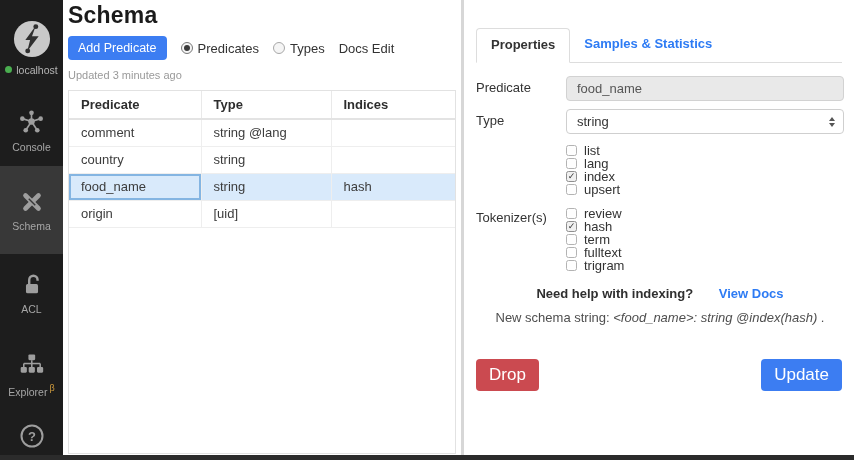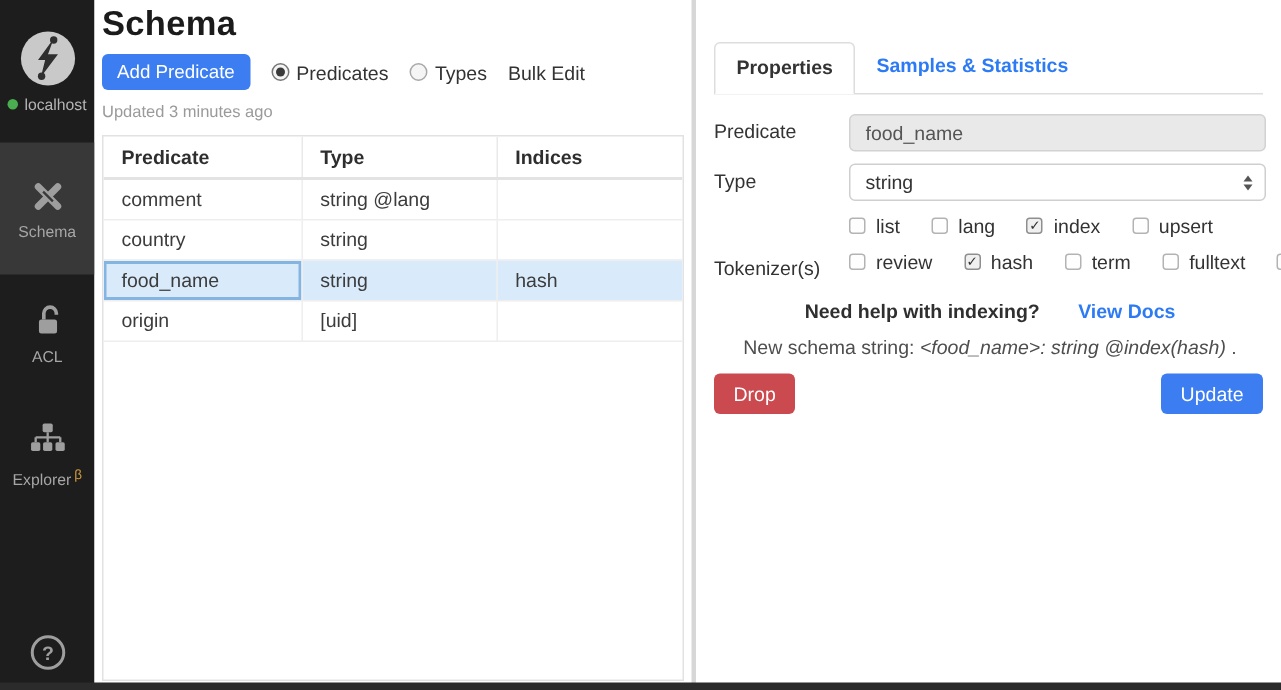--- a/index.html
+++ b/index.html
@@ -64,34 +64,34 @@
   .frow > label { width:90px; flex:none; font-size:13px; color:#333; padding-top:4px; }
   .control { flex:1; }
   .text-input { width:100%; height:25px; background:#e9e9e9; border:1px solid #d2d2d2; border-radius:4px;
     padding:0 10px; font-size:13px; color:#555; font-family:inherit; }
   .select { height:25px; border:1px solid #cfcfcf; border-radius:4px; background:#fff; display:flex;
     align-items:center; padding:0 8px 0 10px; font-size:13px; color:#333; cursor:pointer; }
   .select .val { flex:1; }
   .spin { display:flex; flex-direction:column; gap:2px; }
   .spin .up { width:0; height:0; border-left:3.5px solid transparent; border-right:3.5px solid transparent; border-bottom:4.5px solid #555; }
   .spin .dn { width:0; height:0; border-left:3.5px solid transparent; border-right:3.5px solid transparent; border-top:4.5px solid #555; }
-  .checks { display:flex; flex-direction:row; gap:21px; padding-top:2px; }
+  .checks { display:flex; flex-direction:column; gap:0; padding-top:2px; }
   .cbrow { display:flex; align-items:center; gap:7px; font-size:13px; color:#333; height:13px; cursor:pointer; }
   .cb { width:11px; height:11px; border:1px solid #b3b3b3; border-radius:2.5px; background:#fefefe;
     display:flex; align-items:center; justify-content:center; flex:none; }
   .cb.checked { background:#f0f0f0; border-color:#8f8f8f; }
   .cb.checked::after { content:"✓"; font-size:9px; font-weight:bold; color:#333; line-height:1; }
   .frow.tok { margin-top:9px; margin-bottom:0; }
   .frow.tok > label { padding-top:5px; }
   .help-line { text-align:center; font-size:13px; color:#2f2f2f; margin-top:14px; font-weight:bold; }
   .help-line .link { color:var(--link,#2d7bf4); cursor:pointer; font-weight:bold; margin-left:22px; text-decoration:none; }
   .schema-line { text-align:center; font-size:13px; color:#4e4e4e; margin-top:9px; }
   .schema-line em { font-style:italic; }
   .btnrow { display:flex; justify-content:space-between; margin-top:10px; padding-right:2px; }
-  .btnrow .btn { padding:6px 13px; font-size:13px; }
+  .btnrow .btn { padding:6px 13px; font-size:17px;margin-top:24px; }
 
   .bottom-bar { position:absolute; left:0; bottom:0; width:854px; height:5px; background:#2b2b2b; z-index:9; }
 </style>
 </head>
 <body>
 
 <div class="app">
 
   <aside class="sidebar">
     <div class="side-item logo-item">
@@ -102,20 +102,40 @@
           <circle cx="24" cy="7" r="2.6" fill="#2f2f2f"></circle>
           <circle cx="15.5" cy="32.5" r="2.6" fill="#2f2f2f"></circle>
         </svg>
       </span>
       <span class="host-row">
         <span class="dot"></span>
         <span>localhost</span>
       </span>
     </div>
 
+    <div class="side-item nav-console">
+      <span>
+        <svg width="27" height="27" viewBox="0 0 28 28">
+          <g stroke="#9e9e9e" stroke-width="1.7">
+            <line x1="14" y1="13" x2="14" y2="4"></line>
+              <line x1="14" y1="13" x2="4.5" y2="10"></line>
+            <line x1="14" y1="13" x2="23.5" y2="10"></line>
+              <line x1="14" y1="13" x2="8" y2="22"></line>
+            <line x1="14" y1="13" x2="20" y2="22"></line>
+          </g>
+          <circle cx="14" cy="13" r="3.4" fill="#9e9e9e"></circle>
+          <circle cx="14" cy="4" r="2.4" fill="#9e9e9e"></circle>
+            <circle cx="4.5" cy="10" r="2.4" fill="#9e9e9e"></circle>
+          <circle cx="23.5" cy="10" r="2.4" fill="#9e9e9e"></circle>
+            <circle cx="8" cy="22" r="2.4" fill="#9e9e9e"></circle>
+          <circle cx="20" cy="22" r="2.4" fill="#9e9e9e"></circle>
+        </svg>
+      </span>
+      <span>Console</span>
+    </div>
 
     <div class="side-item nav-schema checked">
       <span>
         <svg width="26" height="26" viewBox="0 0 28 28">
           <g stroke="#9e9e9e" stroke-width="5" stroke-linecap="round">
             <line x1="7" y1="21" x2="21" y2="7"></line>
             <line x1="7" y1="7" x2="21" y2="21"></line>
           </g>
           <line x1="10.5" y1="10.5" x2="17.5" y2="17.5" stroke="#383838" stroke-width="1.6"></line>
         </svg>
@@ -168,21 +188,21 @@
     <div class="toolbar">
       <button class="btn primary">Add Predicate</button>
       <label class="radio">
         <span class="rdot checked"></span>
         <span>Predicates</span>
       </label>
       <label class="radio">
         <span class="rdot"></span>
         <span>Types</span>
       </label>
-      <span class="tool-link">Bulk Edit</span>
+      <span class="tool-link">Docs Edit</span>
     </div>
 
     <div class="updated">Updated 3 minutes ago</div>
 
     <div class="table-box">
       <table class="predicates">
         <colgroup>
             <col class="c1">
             <col class="c2">
             <col>

